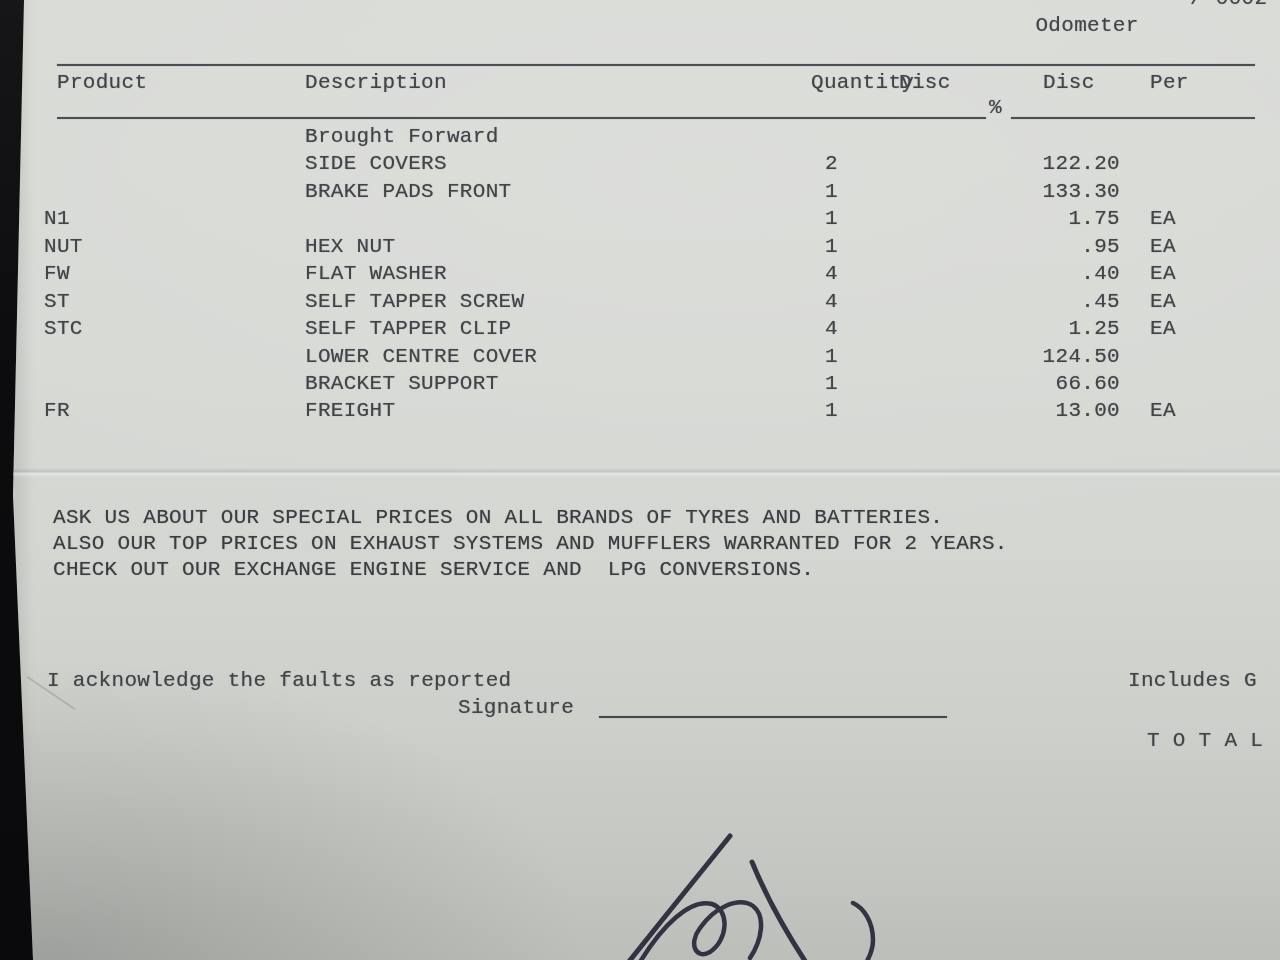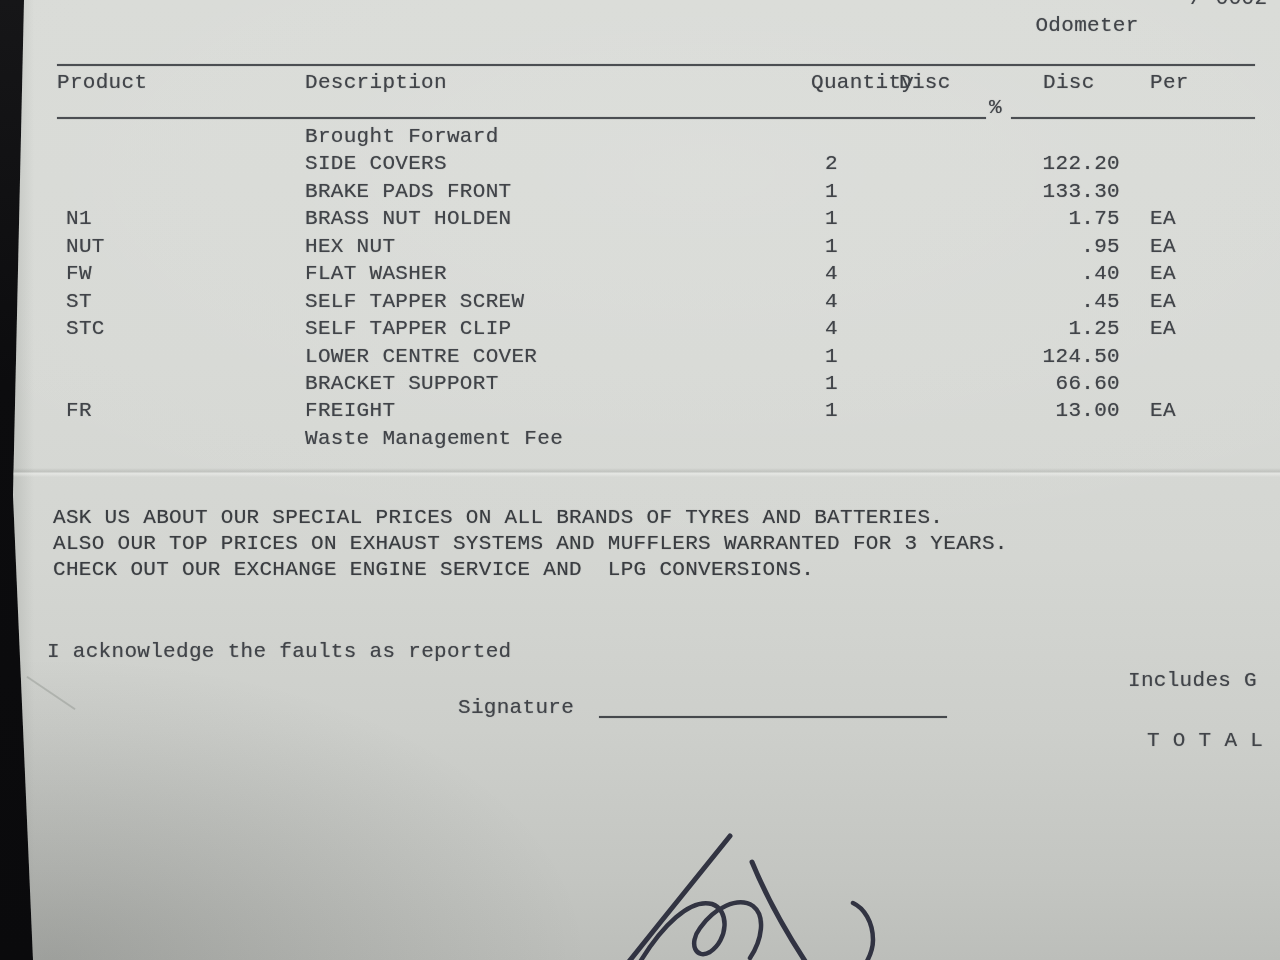--- a/index.html
+++ b/index.html
@@ -42,21 +42,21 @@
   .rule {
     position: absolute; height: 2px;
     background: #4b4e52;
     box-shadow: 0 0 1px rgba(70,73,77,0.7);
   }
 
   
   #rows { position: absolute; left: 0; top: 123px; width: 1280px; }
   .row { position: relative; height: 27.45px; }
   .cell { position: absolute; top: 0; white-space: pre; }
-  .c-prod { left: 66px; font-family: Liberation Mono, monospace; }
+  .c-prod { left: 44px; font-family: Liberation Mono, monospace; }
   .c-desc { left: 305px; }
   .c-qty  { left: 760px; width: 78px; text-align: right; }
   .c-list { left: 935px; width: 185px; text-align: right; }
   .c-per  { left: 1150px; }
 
   
   #promo { position: absolute; left: 53px; top: 504px; color: #3a3d41; }
   #promo .promo-line { position: relative; height: 26.2px; white-space: pre; }
 
   
@@ -116,21 +116,20 @@
       <div class="row">
         <span class="cell c-prod soft"></span>
         <span class="cell c-desc soft">BRAKE PADS FRONT</span>
         <span class="cell c-qty soft">1</span>
         <span class="cell c-list soft">133.30</span>
         <span class="cell c-per soft"></span>
       </div>
 
       <div class="row">
         <span class="cell c-prod soft">N1</span>
-        <span class="cell c-desc soft">BRASS NUT HOLDEN</span>
         <span class="cell c-qty soft">1</span>
         <span class="cell c-list soft">1.75</span>
         <span class="cell c-per soft">EA</span>
       </div>
 
       <div class="row">
         <span class="cell c-prod soft">NUT</span>
         <span class="cell c-desc soft">HEX NUT</span>
         <span class="cell c-qty soft">1</span>
         <span class="cell c-list soft">.95</span>
@@ -179,39 +178,32 @@
 
       <div class="row">
         <span class="cell c-prod soft">FR</span>
         <span class="cell c-desc soft">FREIGHT</span>
         <span class="cell c-qty soft">1</span>
         <span class="cell c-list soft">13.00</span>
         <span class="cell c-per soft">EA</span>
       </div>
 
 
-      <div class="row">
-        <span class="cell c-prod soft"></span>
-        <span class="cell c-desc soft">Waste Management Fee</span>
-        <span class="cell c-qty soft"></span>
-        <span class="cell c-list soft"></span>
-        <span class="cell c-per soft"></span>
-      </div>
     </div>
 
     <div class="crease-h" style="top:468px;"></div>
     <div class="crease-small" style="left:22px; top:692px; width:58px; height:2px; transform:rotate(34deg);"></div>
 
     <div id="promo">
       <div class="promo-line soft">ASK US ABOUT OUR SPECIAL PRICES ON ALL BRANDS OF TYRES AND BATTERIES.</div>
-      <div class="promo-line soft">ALSO OUR TOP PRICES ON EXHAUST SYSTEMS AND MUFFLERS WARRANTED FOR 3 YEARS.</div>
+      <div class="promo-line soft">ALSO OUR TOP PRICES ON EXHAUST SYSTEMS AND MUFFLERS WARRANTED FOR 2 YEARS.</div>
       <div class="promo-line soft">CHECK OUT OUR EXCHANGE ENGINE SERVICE AND  LPG CONVERSIONS.</div>
     </div>
 
-    <div class="txt soft" style="left:47px; top:638px;">I acknowledge the faults as reported</div>
+    <div class="txt soft" style="left:47px; top:667px;">I acknowledge the faults as reported</div>
     <div class="txt soft" style="left:458px; top:694px;">Signature</div>
     <div class="rule" style="left:599px; top:716px; width:348px; background:#45484c;"></div>
 
     <div class="txt soft" style="left:1128px; top:667px;">Includes G</div>
     <div class="txt soft" style="left:1147px; top:727px;">T O T A L</div>
 
     <svg id="signature-svg" width="1280" height="960" viewBox="0 0 1280 960">
       <g fill="none" stroke="#262838" stroke-linecap="round" stroke-linejoin="round" opacity="0.92">
         <path d="M 730 836 C 706 866, 662 920, 627 964" stroke-width="5"></path>
         <path d="M 752 862 C 766 896, 786 932, 807 964" stroke-width="5"></path>

